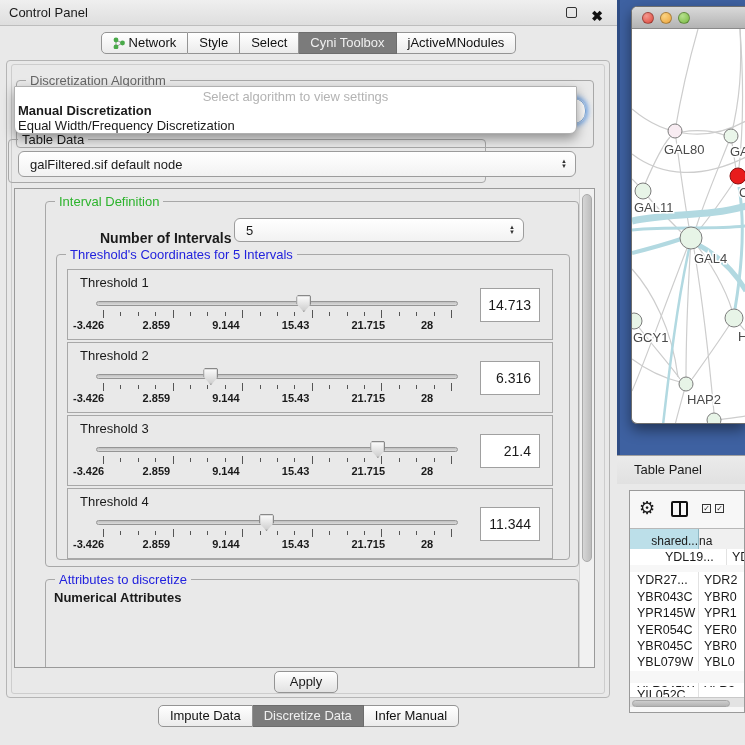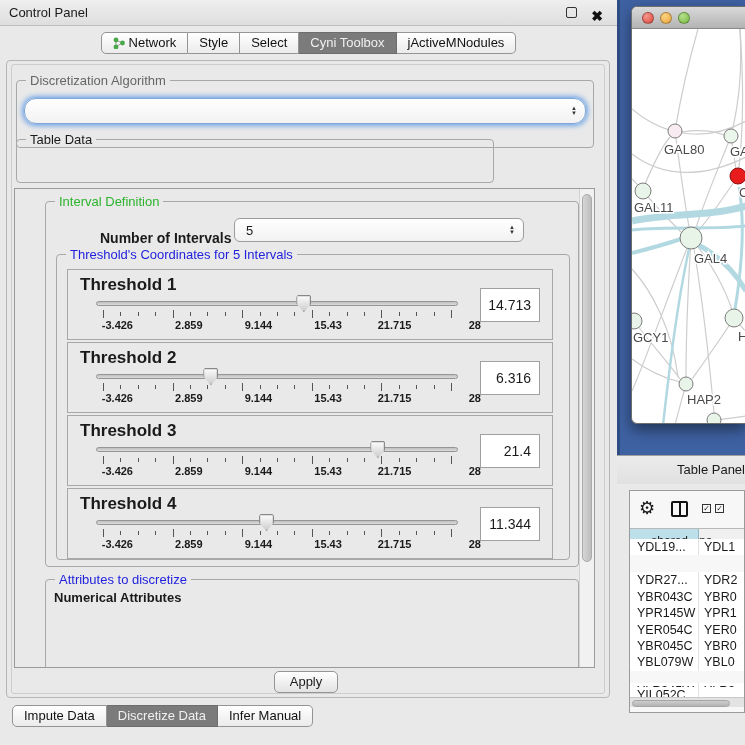--- a/index.html
+++ b/index.html
@@ -17,21 +17,21 @@
   .tb-close { position:absolute; right:14px; top:4px; font-size:14px; font-weight:bold; color:#111; }
 
   .tabgroup { display:flex; }
   .tab { border:1px solid #949494; border-left:none; padding:0 11px; font-size:13px;
     height:22px; line-height:20px; background:linear-gradient(#ffffff,#ebebeb); color:#111;
     white-space:nowrap; display:flex; align-items:center; gap:4px; }
   .tab:first-child { border-left:1px solid #949494; border-radius:5px 0 0 5px; }
   .tab:last-child { border-radius:0 5px 5px 0; }
   .tab.selected { background:#7b7b7b; color:#f0f0f0; border-color:#6d6d6d; }
   #top-tabs { position:absolute; top:32px; left:0; width:617px; display:flex; justify-content:center; }
-  #bottom-tabs { position:absolute; top:705px; left:12px; width:617px; display:flex; justify-content:flex-start; }
+  #bottom-tabs { position:absolute; top:705px; left:0; width:617px; display:flex; justify-content:center; }
 
   #cp-outer { position:absolute; left:6px; top:60px; width:604px; height:638px;
     border:1px solid #b5b5b5; border-radius:4px; background:#e9e9e9; }
   #cp-inner { position:absolute; left:11px; top:64px; width:594px; height:630px;
     border:1px solid #cdcdcd; border-radius:3px; }
 
   .groupbox { position:absolute; border:1px solid #a8a8a8; border-radius:4px; }
   .grouplabel { position:absolute; top:-8px; left:9px; background:#e9e9e9; padding:0 4px;
     font-size:13px; white-space:nowrap; }
 
@@ -54,28 +54,28 @@
   
   #scrollpane { position:absolute; left:14px; top:188px; width:581px; height:480px;
     border:1px solid #9a9a9a; background:#e9e9e9; overflow:hidden; }
   #sp-scrollbar { position:absolute; right:0; top:0; bottom:0; width:15px;
     background:#f1f1f1; border-left:1px solid #d2d2d2; }
   #sp-thumb { position:absolute; left:2px; top:5px; width:10px; height:368px; border-radius:6px;
     background:linear-gradient(90deg,#d6d6d6,#bdbdbd); border:1px solid #aaaaaa; }
 
   .slider-box { position:absolute; left:54px; width:486px; height:71px;
     border:1px solid #a8a8a8; background:#e9e9e9; }
-  .sb-title { position:absolute; left:12px; top:5px; font-weight:bold; font-size:17px; }
+  .sb-title { position:absolute; left:12px; top:5px; font-weight:normal; font-size:13px; }
   .sb-track { position:absolute; left:28px; top:31px; width:362px; height:5px; border-radius:3px;
     background:linear-gradient(#bfbfbf,#dcdcdc); border:1px solid #959595; }
   .sb-thumb { position:absolute; top:25px; width:15px; height:17px;
     background:linear-gradient(#ffffff,#cacaca); box-shadow:inset 0 0 0 1.2px #888888;
     clip-path:polygon(10% 0,90% 0,100% 12%,100% 52%,50% 100%,0 52%,0 12%); }
   .sb-tick { position:absolute; width:1px; background:#555555; }
-  .sb-scale { position:absolute; top:49px; width:60px; margin-left:-30px; text-align:right;
+  .sb-scale { position:absolute; top:49px; width:60px; margin-left:-30px; text-align:left;
     font-size:11px; font-weight:bold; color:#1a1a1a; }
   .sb-value { position:absolute; left:412px; top:18px; width:60px; height:34px; background:#ffffff;
     border:1px solid #a0a0a0; font-size:14px; line-height:32px; text-align:right; padding-right:8px; }
 
   #apply-btn { position:absolute; left:274px; top:671px; width:64px; height:22px;
     border:1px solid #949494; border-radius:5px; background:linear-gradient(#ffffff,#e2e2e2);
     font-size:13px; text-align:center; line-height:20px; }
 
   
   #desktop { position:absolute; left:617px; top:0; width:128px; height:455px;
@@ -86,21 +86,21 @@
   #net-titlebar { position:absolute; left:0; top:0; width:100%; height:22px;
     background:linear-gradient(#d9d9d9,#b3b3b3); border-bottom:1px solid #8a8a8a; }
   .light { position:absolute; top:5px; width:12px; height:12px; border-radius:50%;
     border:0.5px solid rgba(0,0,0,.3); }
   #net-canvas { position:absolute; left:0; top:22px; width:114px; height:396px; }
   #net-svg text { font-family:"Liberation Sans",sans-serif; font-size:13px; fill:#4a4a4a;
     stroke:#ffffff; stroke-width:3px; paint-order:stroke; }
 
   #tp-header { position:absolute; left:617px; top:455px; width:128px; height:43px;
     background:linear-gradient(#ebebeb,#dcdcdc); border-top:1px solid #a0a0a0;
-    border-bottom:1px solid #c8c8c8; font-size:13px; line-height:27px; padding-left:17px;text-align:right; }
+    border-bottom:1px solid #c8c8c8; font-size:13px; line-height:27px; padding-left:17px; }
   #tp-body { position:absolute; left:617px; top:484px; width:128px; height:261px; background:#e9e9e9; }
   #tp-frame { position:absolute; left:12px; top:6px; width:116px; height:223px;
     border:1px solid #9a9a9a; background:#f7f7f7; overflow:hidden; }
   .tp-gear { position:absolute; left:9px; top:6px; font-size:18px; color:#1a1a1a; }
   .tp-cols { position:absolute; left:41px; top:10px; width:17px; height:16px;
     border:2px solid #111; border-radius:2px; }
   .tp-cols:after { content:""; position:absolute; left:5.5px; top:0; width:2px; height:12px; background:#111; }
   .tp-check { position:absolute; top:13px; width:9px; height:9px; border:1.2px solid #333;
     font-size:8px; line-height:8px; text-align:center; color:#222; }
   #tp-headrow { position:absolute; left:0; top:37px; width:116px; height:27px;
@@ -165,23 +165,34 @@
   <div id="cp-outer"></div>
   <div id="cp-inner"></div>
 
   <div class="groupbox" style="left:16px;top:80px;width:578px;height:68px;z-index:1">
     <span class="grouplabel" style="color:#666">Discretization Algorithm</span>
   </div>
   <div class="combo" id="algo-combo">
     <span class="arrows">▲<br>▼</span>
   </div>
 
-
-  <div class="groupbox" style="left:16px;top:139px;width:478px;height:44px">
+  <div id="algo-popup">
+    <div id="popup-hint">Select algorithm to view settings</div>
+    <div id="popup-options">
+        <div class="popup-opt bold" style="top: 16px;">Manual Discretization</div>
+        <div class="popup-opt" style="top: 31px;">Equal Width/Frequency Discretization</div>
+      </div>
+  </div>
+
+  <div class="groupbox" style="left:8px;top:139px;width:478px;height:44px">
     <span class="grouplabel">Table Data</span>
+    <div class="combo" style="left:9px;top:11px;width:558px;height:26px">
+      <span class="val">galFiltered.sif default node</span>
+      <span class="arrows">▲<br>▼</span>
+    </div>
   </div>
 
   <div id="scrollpane">
 
     <div class="groupbox" style="left:30px;top:12px;width:534px;height:366px">
       <span class="grouplabel green-title">Interval Definition</span>
 
       <span class="abs bold" style="left:54px;top:28px;font-size:14px">Number of Intervals</span>
       <span class="combo" style="left:188px;top:16px;width:290px;height:24px">
         <span class="val">5</span>
@@ -429,21 +440,21 @@
   <div id="tp-frame">
     <span class="tp-gear">⚙</span>
     <span class="tp-cols"></span>
     <span class="tp-check" style="left:72px">✓</span>
     <span class="tp-check" style="left:85px">✓</span>
     <div id="tp-headrow">
       <div id="tp-col1">shared...</div>
       <div id="tp-col2">na</div>
     </div>
     <div id="tp-rows">
-        <div class="tp-row" style="top: 48px;">
+        <div class="tp-row" style="top: 58px; padding-left: 28px;">
           <div class="tp-c1">YDL19...</div>
           <div class="tp-c2">YDL1</div>
         </div>
         <div class="tp-row" style="top: 81.4px;">
           <div class="tp-c1">YDR27...</div>
           <div class="tp-c2">YDR2</div>
         </div>
         <div class="tp-row" style="top: 97.8px;">
           <div class="tp-c1">YBR043C</div>
           <div class="tp-c2">YBR0</div>

